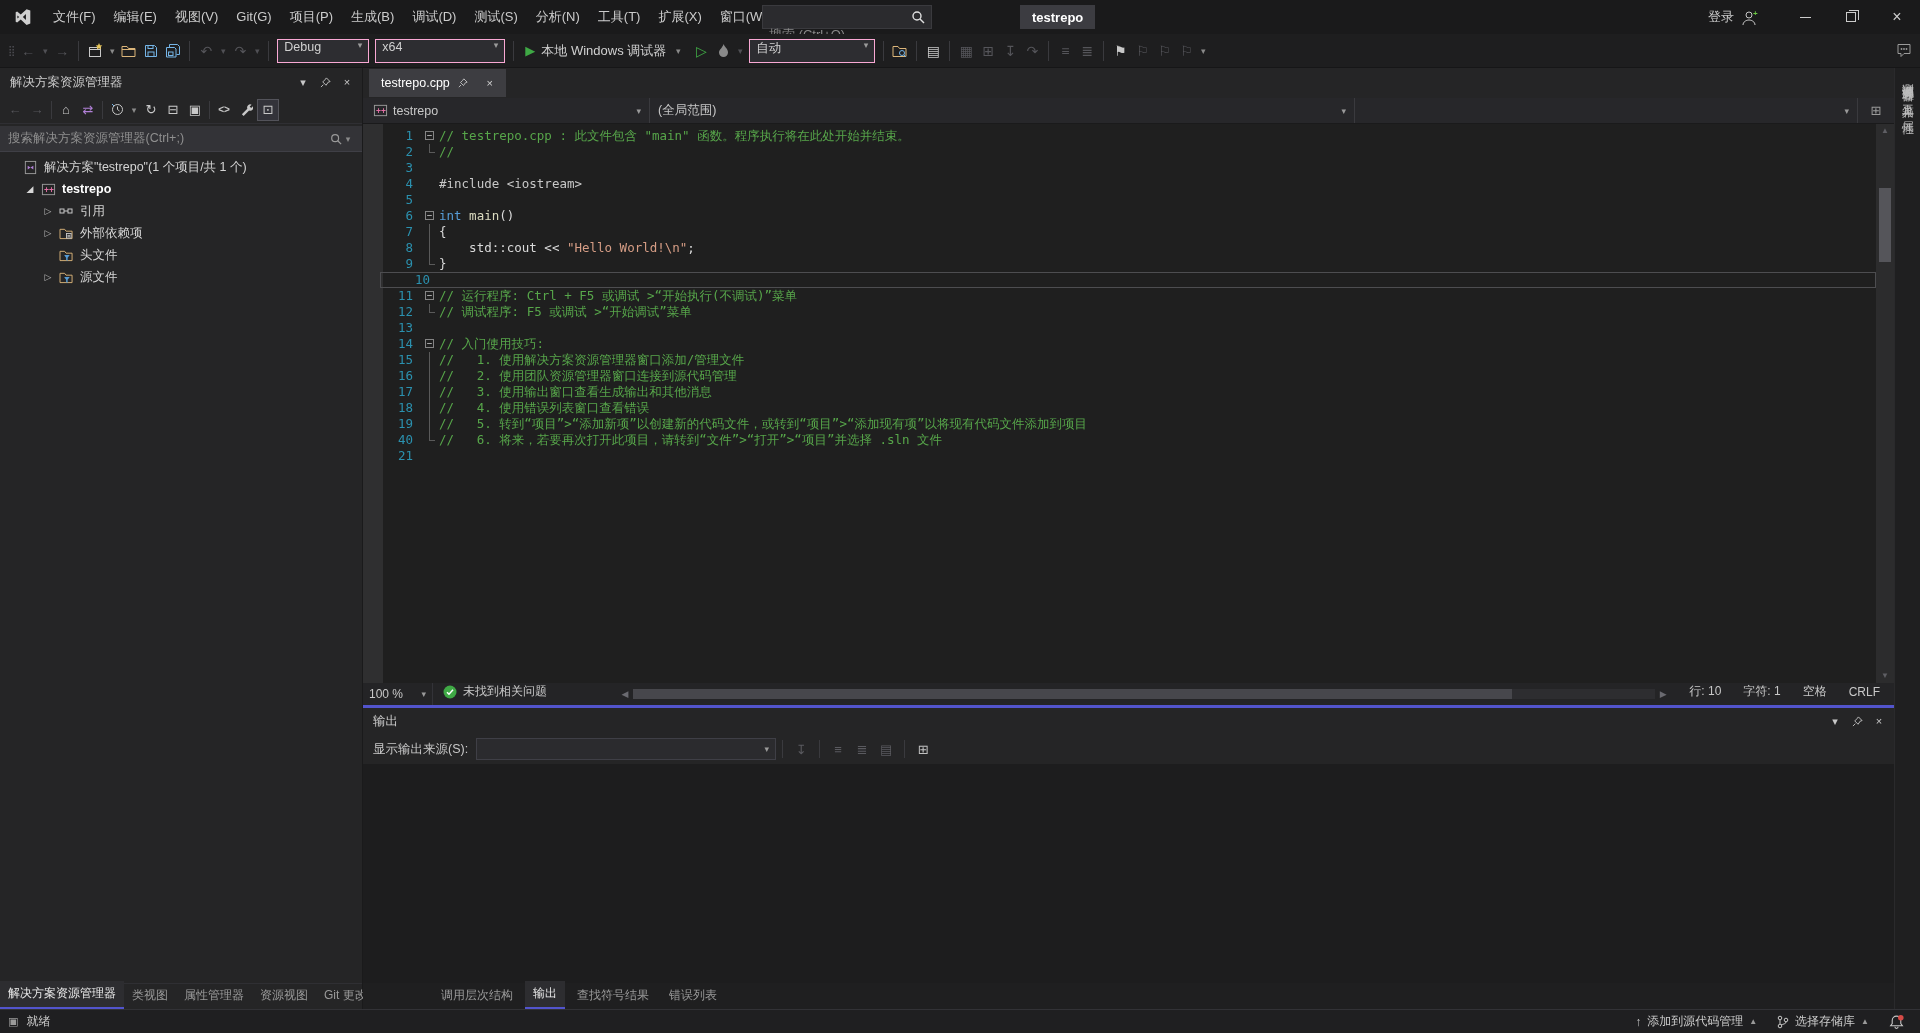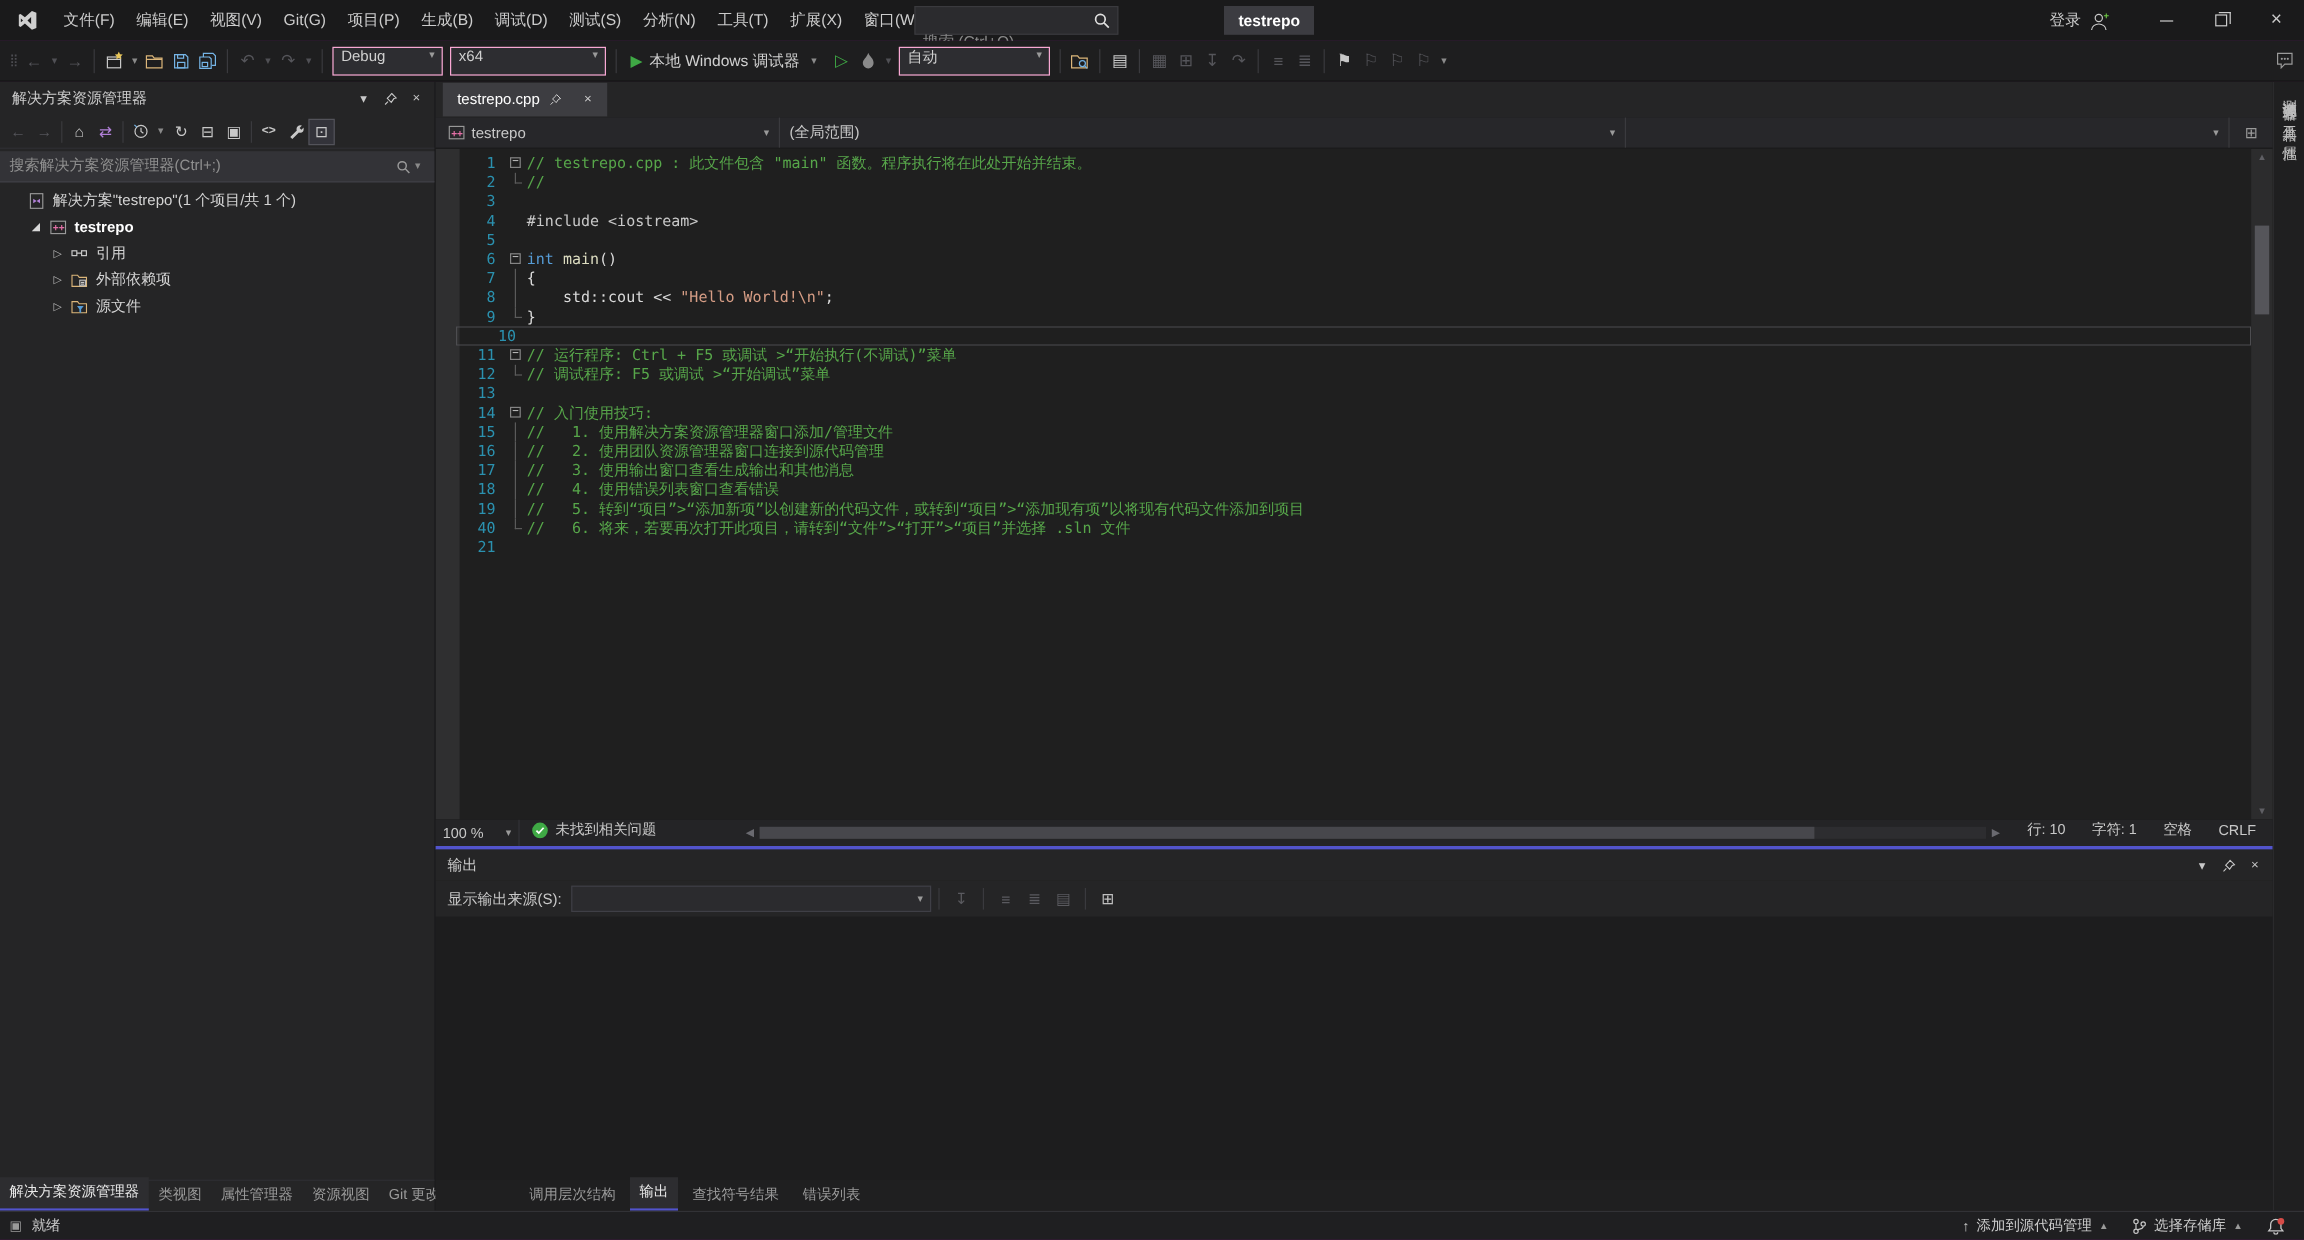--- a/index.html
+++ b/index.html
@@ -381,20 +381,30 @@
           <div class="tree-row" style="padding-left: 40px;">
             <span class="tree-arrow">▷</span>
             <span class="tree-icon">
               <svg width="15" height="13" viewBox="0 0 16 14">
                 <path fill="none" stroke="#dcb67a" d="M1 2.5h5l1.5 2H14v8H1z"></path>
                 <rect x="8" y="7" width="5" height="5" fill="#252526" stroke="#c8c8c8"></rect>
                 <path d="M9 9h3M9 10.5h3" stroke="#c8c8c8"></path>
               </svg>
             </span>
             <span class="tree-label">外部依赖项</span>
+          </div>
+          <div class="tree-row" style="padding-left: 40px;">
+            <span class="tree-arrow"></span>
+            <span class="tree-icon">
+              <svg width="15" height="13" viewBox="0 0 16 14">
+                <path fill="none" stroke="#dcb67a" d="M1 2.5h5l1.5 2H14v8H1z"></path>
+                <path fill="#569cd6" d="M5.5 6.5h6L9.2 9.3V13l-1.6-1.2V9.3z"></path>
+              </svg>
+            </span>
+            <span class="tree-label">头文件</span>
           </div>
           <div class="tree-row" style="padding-left: 40px;">
             <span class="tree-arrow">▷</span>
             <span class="tree-icon">
               <svg width="15" height="13" viewBox="0 0 16 14">
                 <path fill="none" stroke="#dcb67a" d="M1 2.5h5l1.5 2H14v8H1z"></path>
                 <path fill="#569cd6" d="M5.5 6.5h6L9.2 9.3V13l-1.6-1.2V9.3z"></path>
               </svg>
             </span>
             <span class="tree-label">源文件</span>

